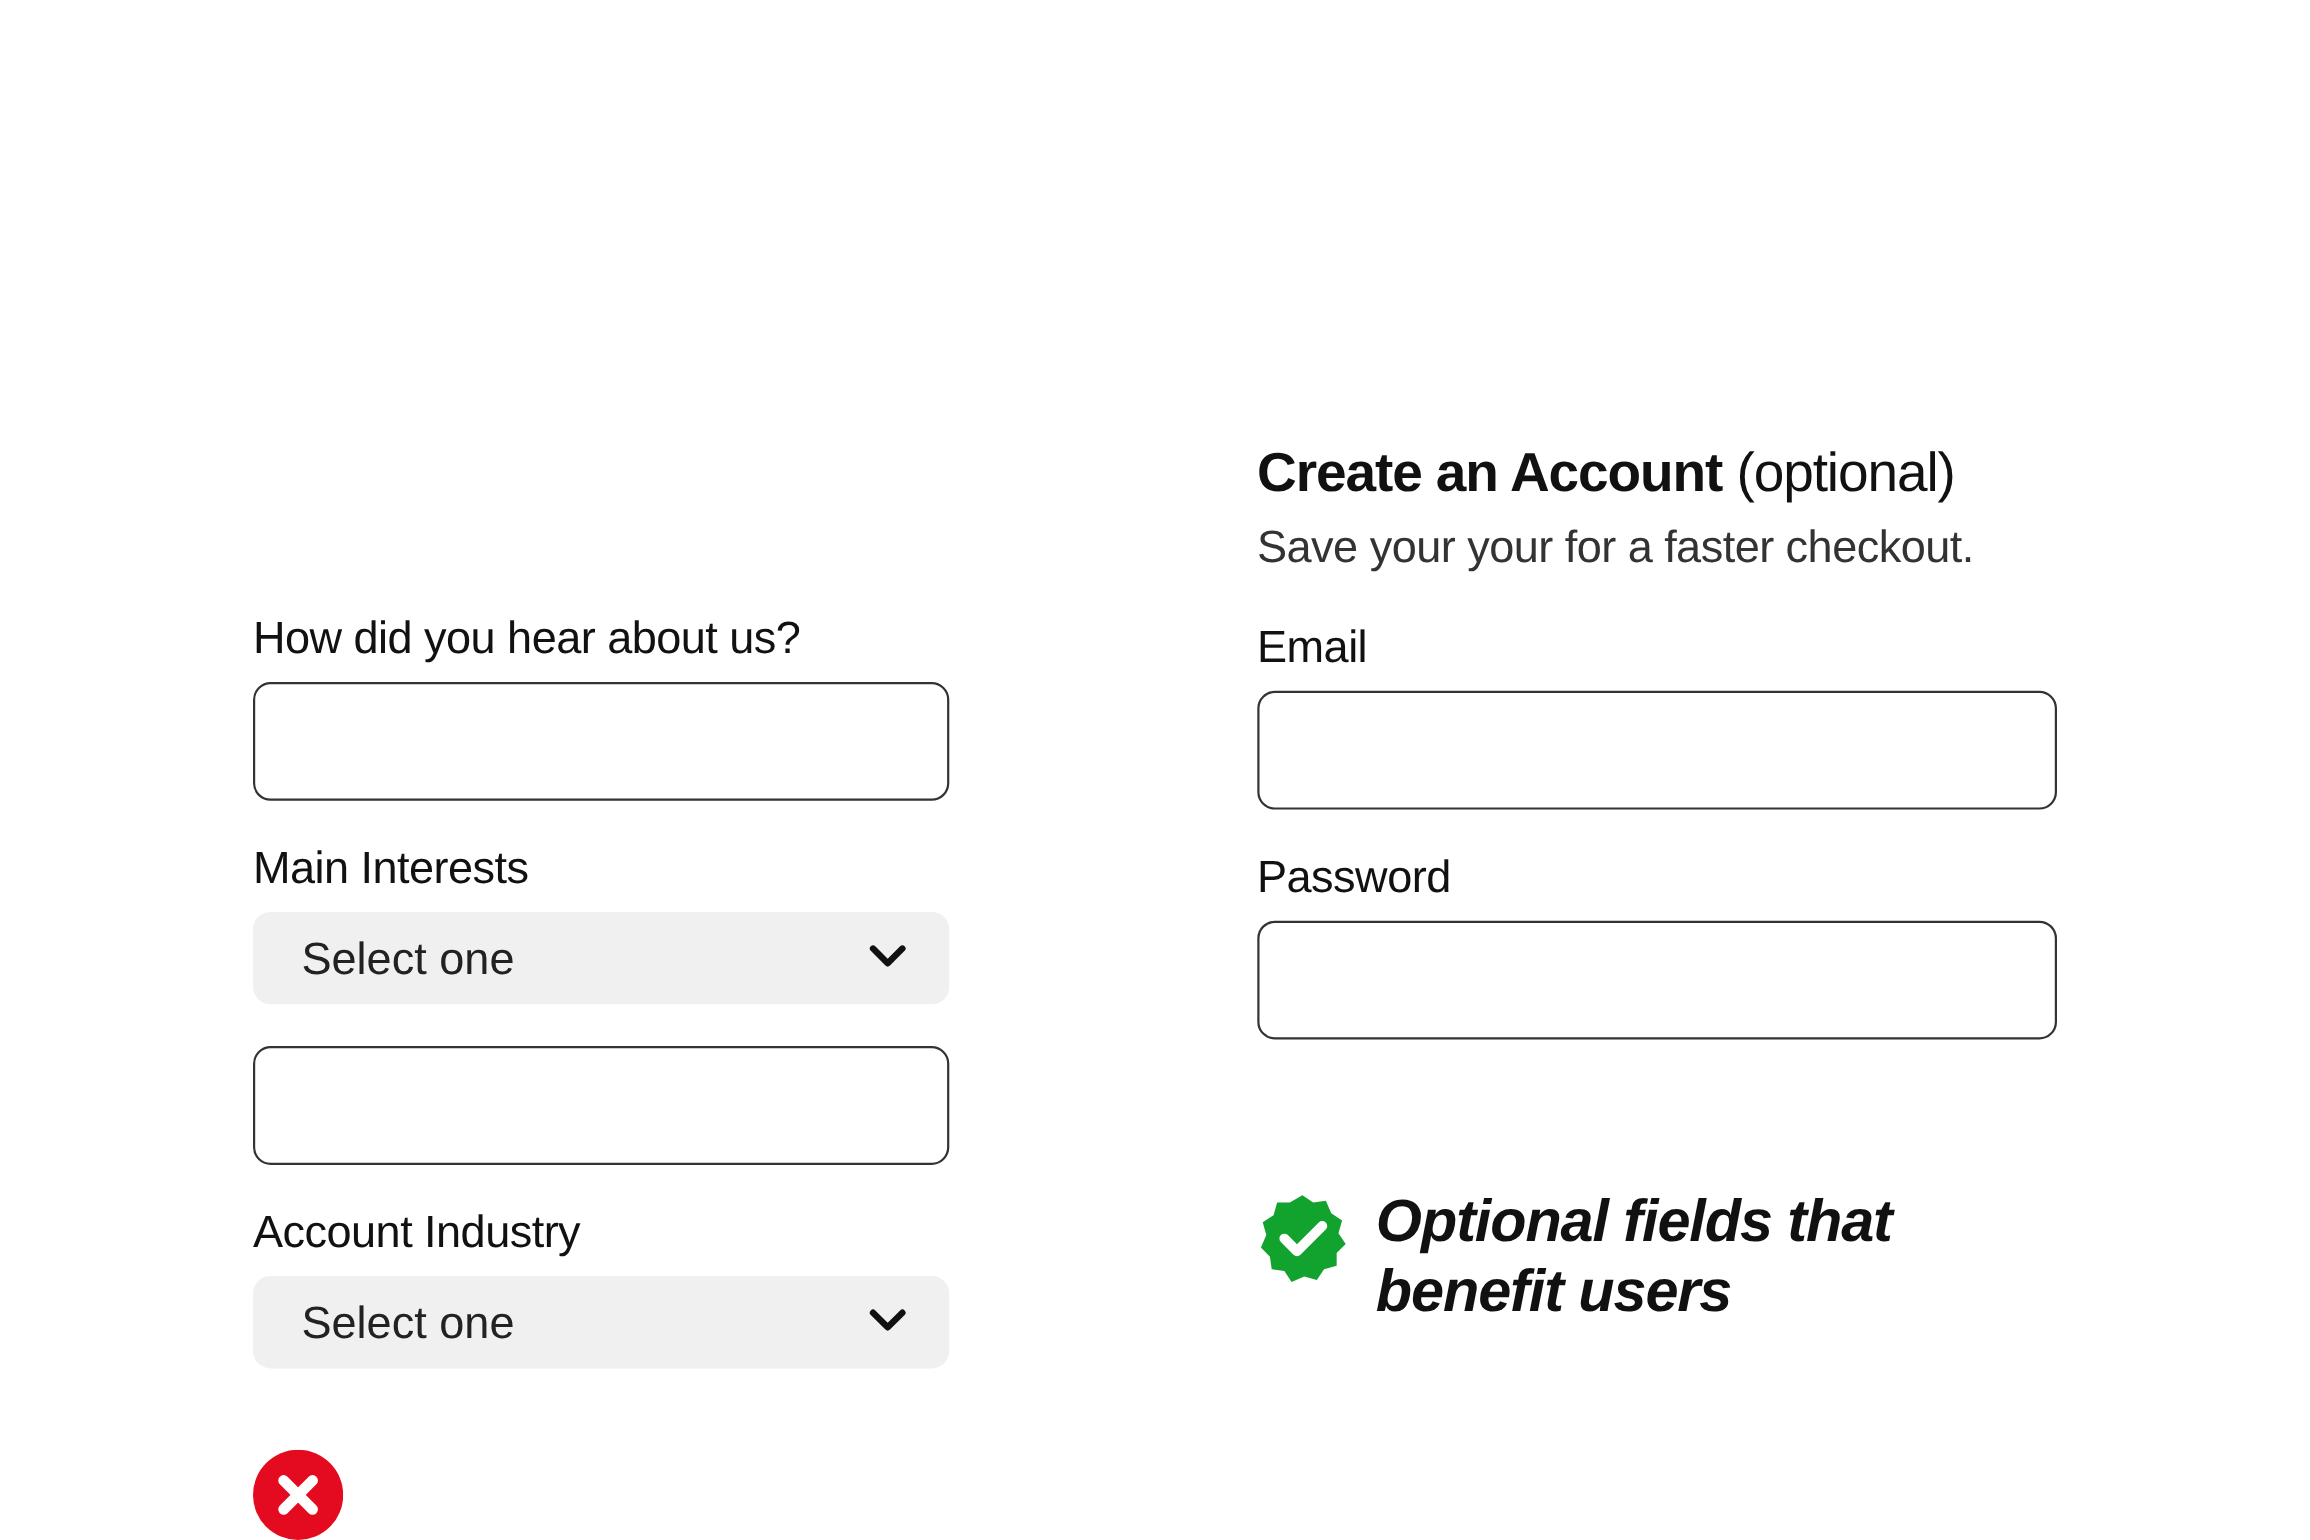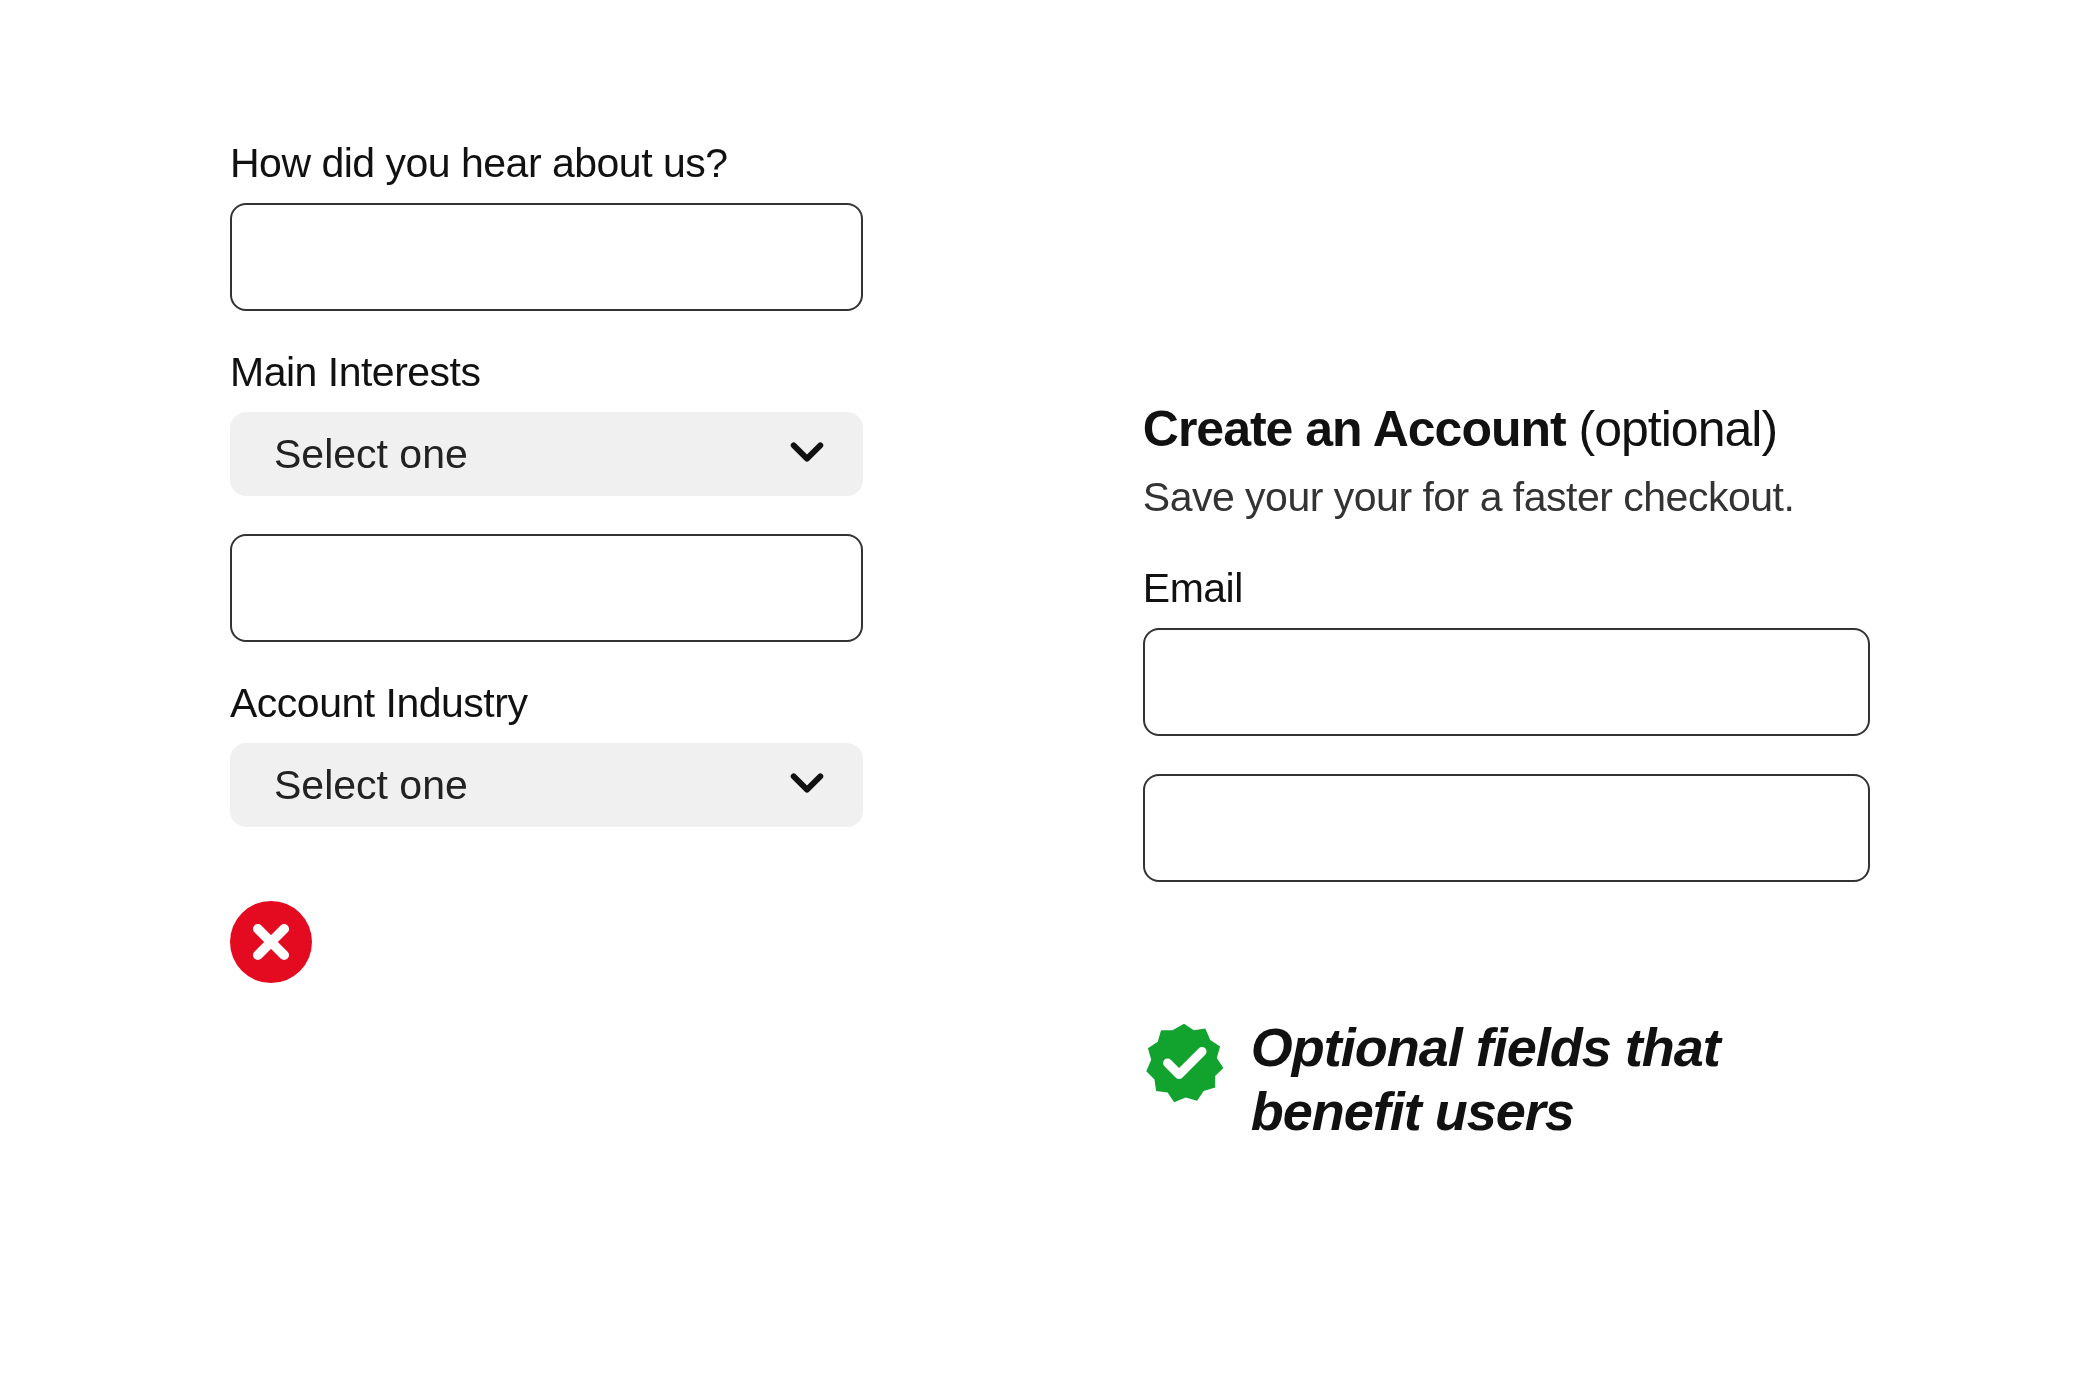--- a/index.html
+++ b/index.html
@@ -6,21 +6,21 @@
     body {
       font-family: -apple-system, BlinkMacSystemFont, "Segoe UI", Helvetica, Arial, sans-serif;
       background: #fff;
       width: 2100px;
       height: 1400px;
       padding: 140px 230px 0 230px;
       display: flex;
       gap: 280px;
     }
     .column { display: flex; flex-direction: column; }
-    .left-col { width: 670px; }
+    .left-col { width: 670px; justify-content: flex-end; }
     .right-col { width: 770px; padding-top: 260px; }
 
     .field-group { margin-bottom: 38px; }
     .label {
       font-size: 41px;
       font-weight: 400;
       color: #111;
       margin-bottom: 16px;
       display: block;
       letter-spacing: -0.5px;
@@ -150,20 +150,21 @@
     <span class="heading-bold">Create an Account</span><span class="heading-light"> (optional)</span>
   </div>
   <div class="subheading">Save your your for a faster checkout.</div>
 
   <div class="field-group">
     <label class="label">Email</label>
     <input type="text" class="text-input" style="">
   </div>
 
   <div class="field-group">
+    <label class="label">Password</label>
     <input type="password" class="text-input" style="">
   </div>
 
   <div class="callout">
     <span class="callout-icon">
       <svg viewBox="0 0 100 100">
         <path fill="#12a22e" d="M50 2 L62 10 L76 8 L82 22 L94 30 L90 44 L98 56 L88 66 L88 80 L74 84 L66 96 L52 92 L38 98 L30 86 L16 84 L14 70 L4 60 L10 46 L6 32 L18 24 L22 10 L36 10 Z"></path>
         <path d="M30 50 L44 64 L72 36" stroke="#fff" stroke-width="11" fill="none" stroke-linecap="round" stroke-linejoin="round"></path>
       </svg>
     </span>

